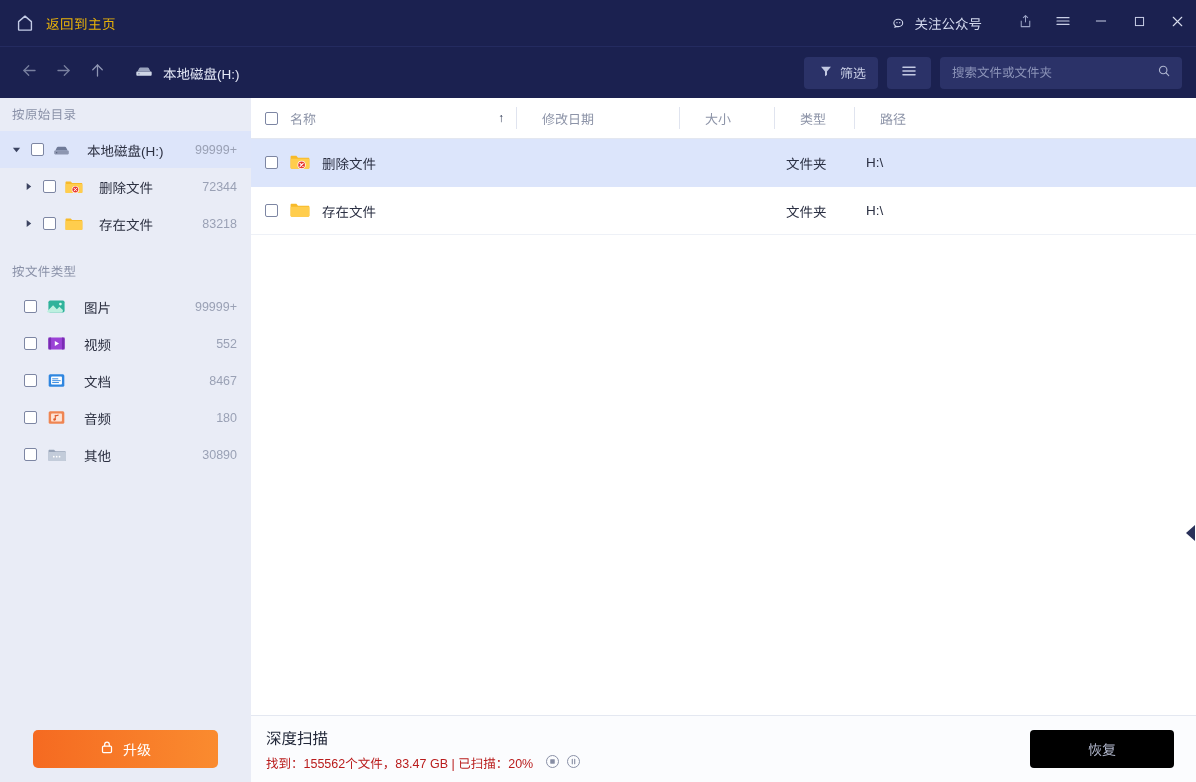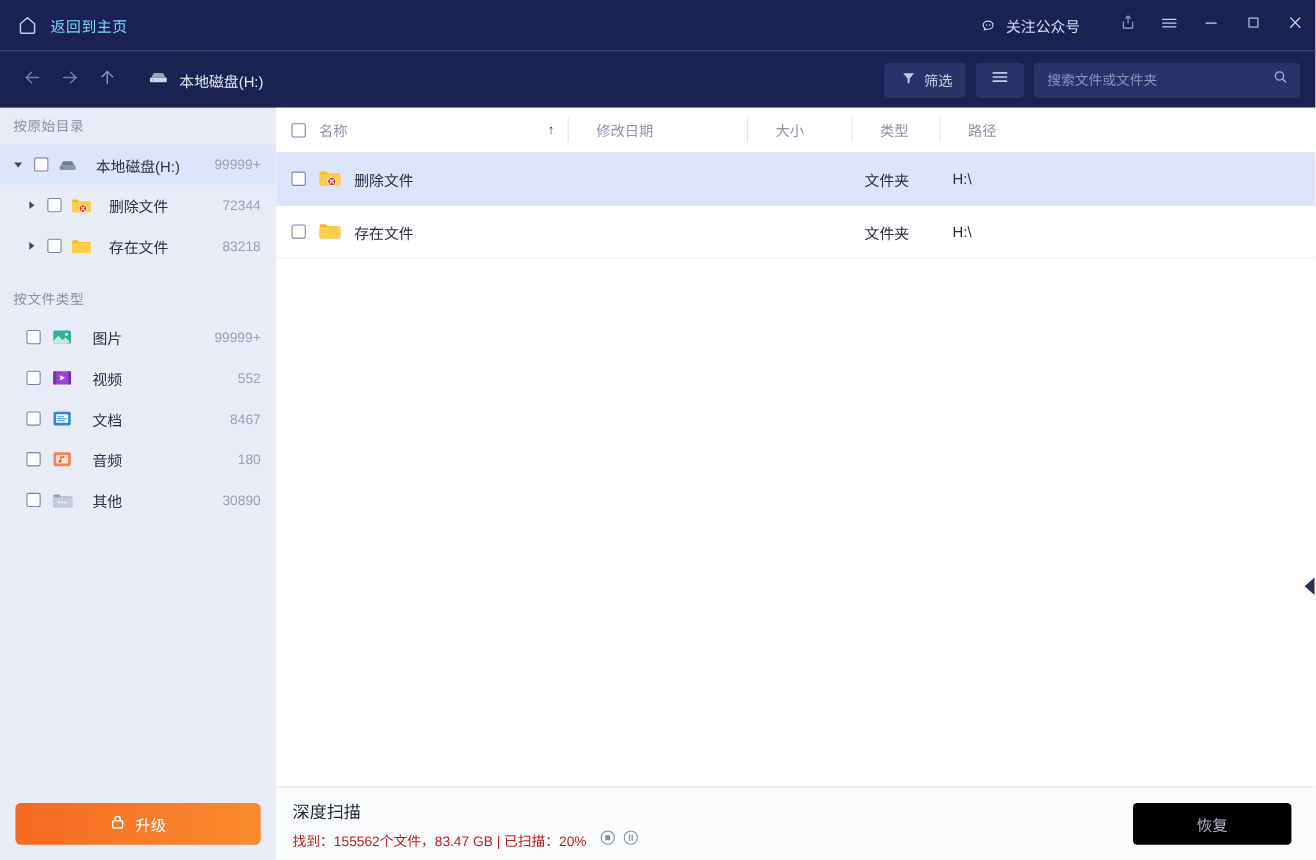--- a/index.html
+++ b/index.html
@@ -12,21 +12,21 @@
   }
   #app { width: 1196px; height: 782px; position: relative; display: flex; flex-direction: column; }
 
   
   .titlebar {
     height: 46px; background: #1b2150; display: flex; align-items: center;
     flex: 0 0 46px; position: relative; color: #c8cfe8;
   }
   .tb-left { display: flex; align-items: center; padding-left: 14px; gap: 10px; }
   .home-icon { width: 22px; height: 22px; display: block; }
-  .tb-home-label { font-size: 13.5px; color: #7dd3fc; letter-spacing: .5px; font-family: Liberation Mono, monospace; }
+  .tb-home-label { font-size: 13.5px; color: #eab308; letter-spacing: .5px; font-family: Liberation Mono, monospace; }
   .tb-right { margin-left: auto; display: flex; align-items: center; height: 46px; }
   .tb-item {
     display: flex; align-items: center; gap: 7px; padding: 0 10px; height: 46px;
     font-size: 13.5px; color: #d3d9ee; cursor: default;
   }
   .tb-item svg { display: block; }
   .win-btn {
     width: 38px; height: 46px; display: flex; align-items: center; justify-content: center;
   }
   .win-btn.gap-left { margin-left: 14px; }
@@ -85,21 +85,21 @@
   .sb-icon { width: 20px; height: 20px; display: flex; align-items: center; justify-content: center; }
   .sb-label { margin-left: 9px; white-space: nowrap; }
   .sb-count { margin-left: auto; font-size: 12.5px; color: #9aa1b5; }
 
   .sb-lvl0 { padding-left: 8px; gap: 7px; }
   .sb-lvl1 { padding-left: 20px; gap: 7px; }
   .type-row { padding-left: 24px; gap: 9px; }
 
   .upgrade-zone { padding: 0 0 14px 0; display: flex; justify-content: center; }
   .upgrade-btn {
-    width: 223px; height: 38px; border-radius: 5px;
+    width: 185px; height: 38px; border-radius: 5px;
     background: linear-gradient(90deg, #f56a21 0%, #fa8b2f 100%);
     display: flex; align-items: center; justify-content: center; gap: 9px;
     color: #fff; font-size: 14px; border: none; font-family: inherit;
   }
 
   
   .main { flex: 1; display: flex; flex-direction: column; background: #fff; min-width: 0; position: relative; }
   .table-head {
     height: 41px; flex: 0 0 41px; display: flex; align-items: stretch;
     border-bottom: 1px solid #e3e7f0; background: #fff;

